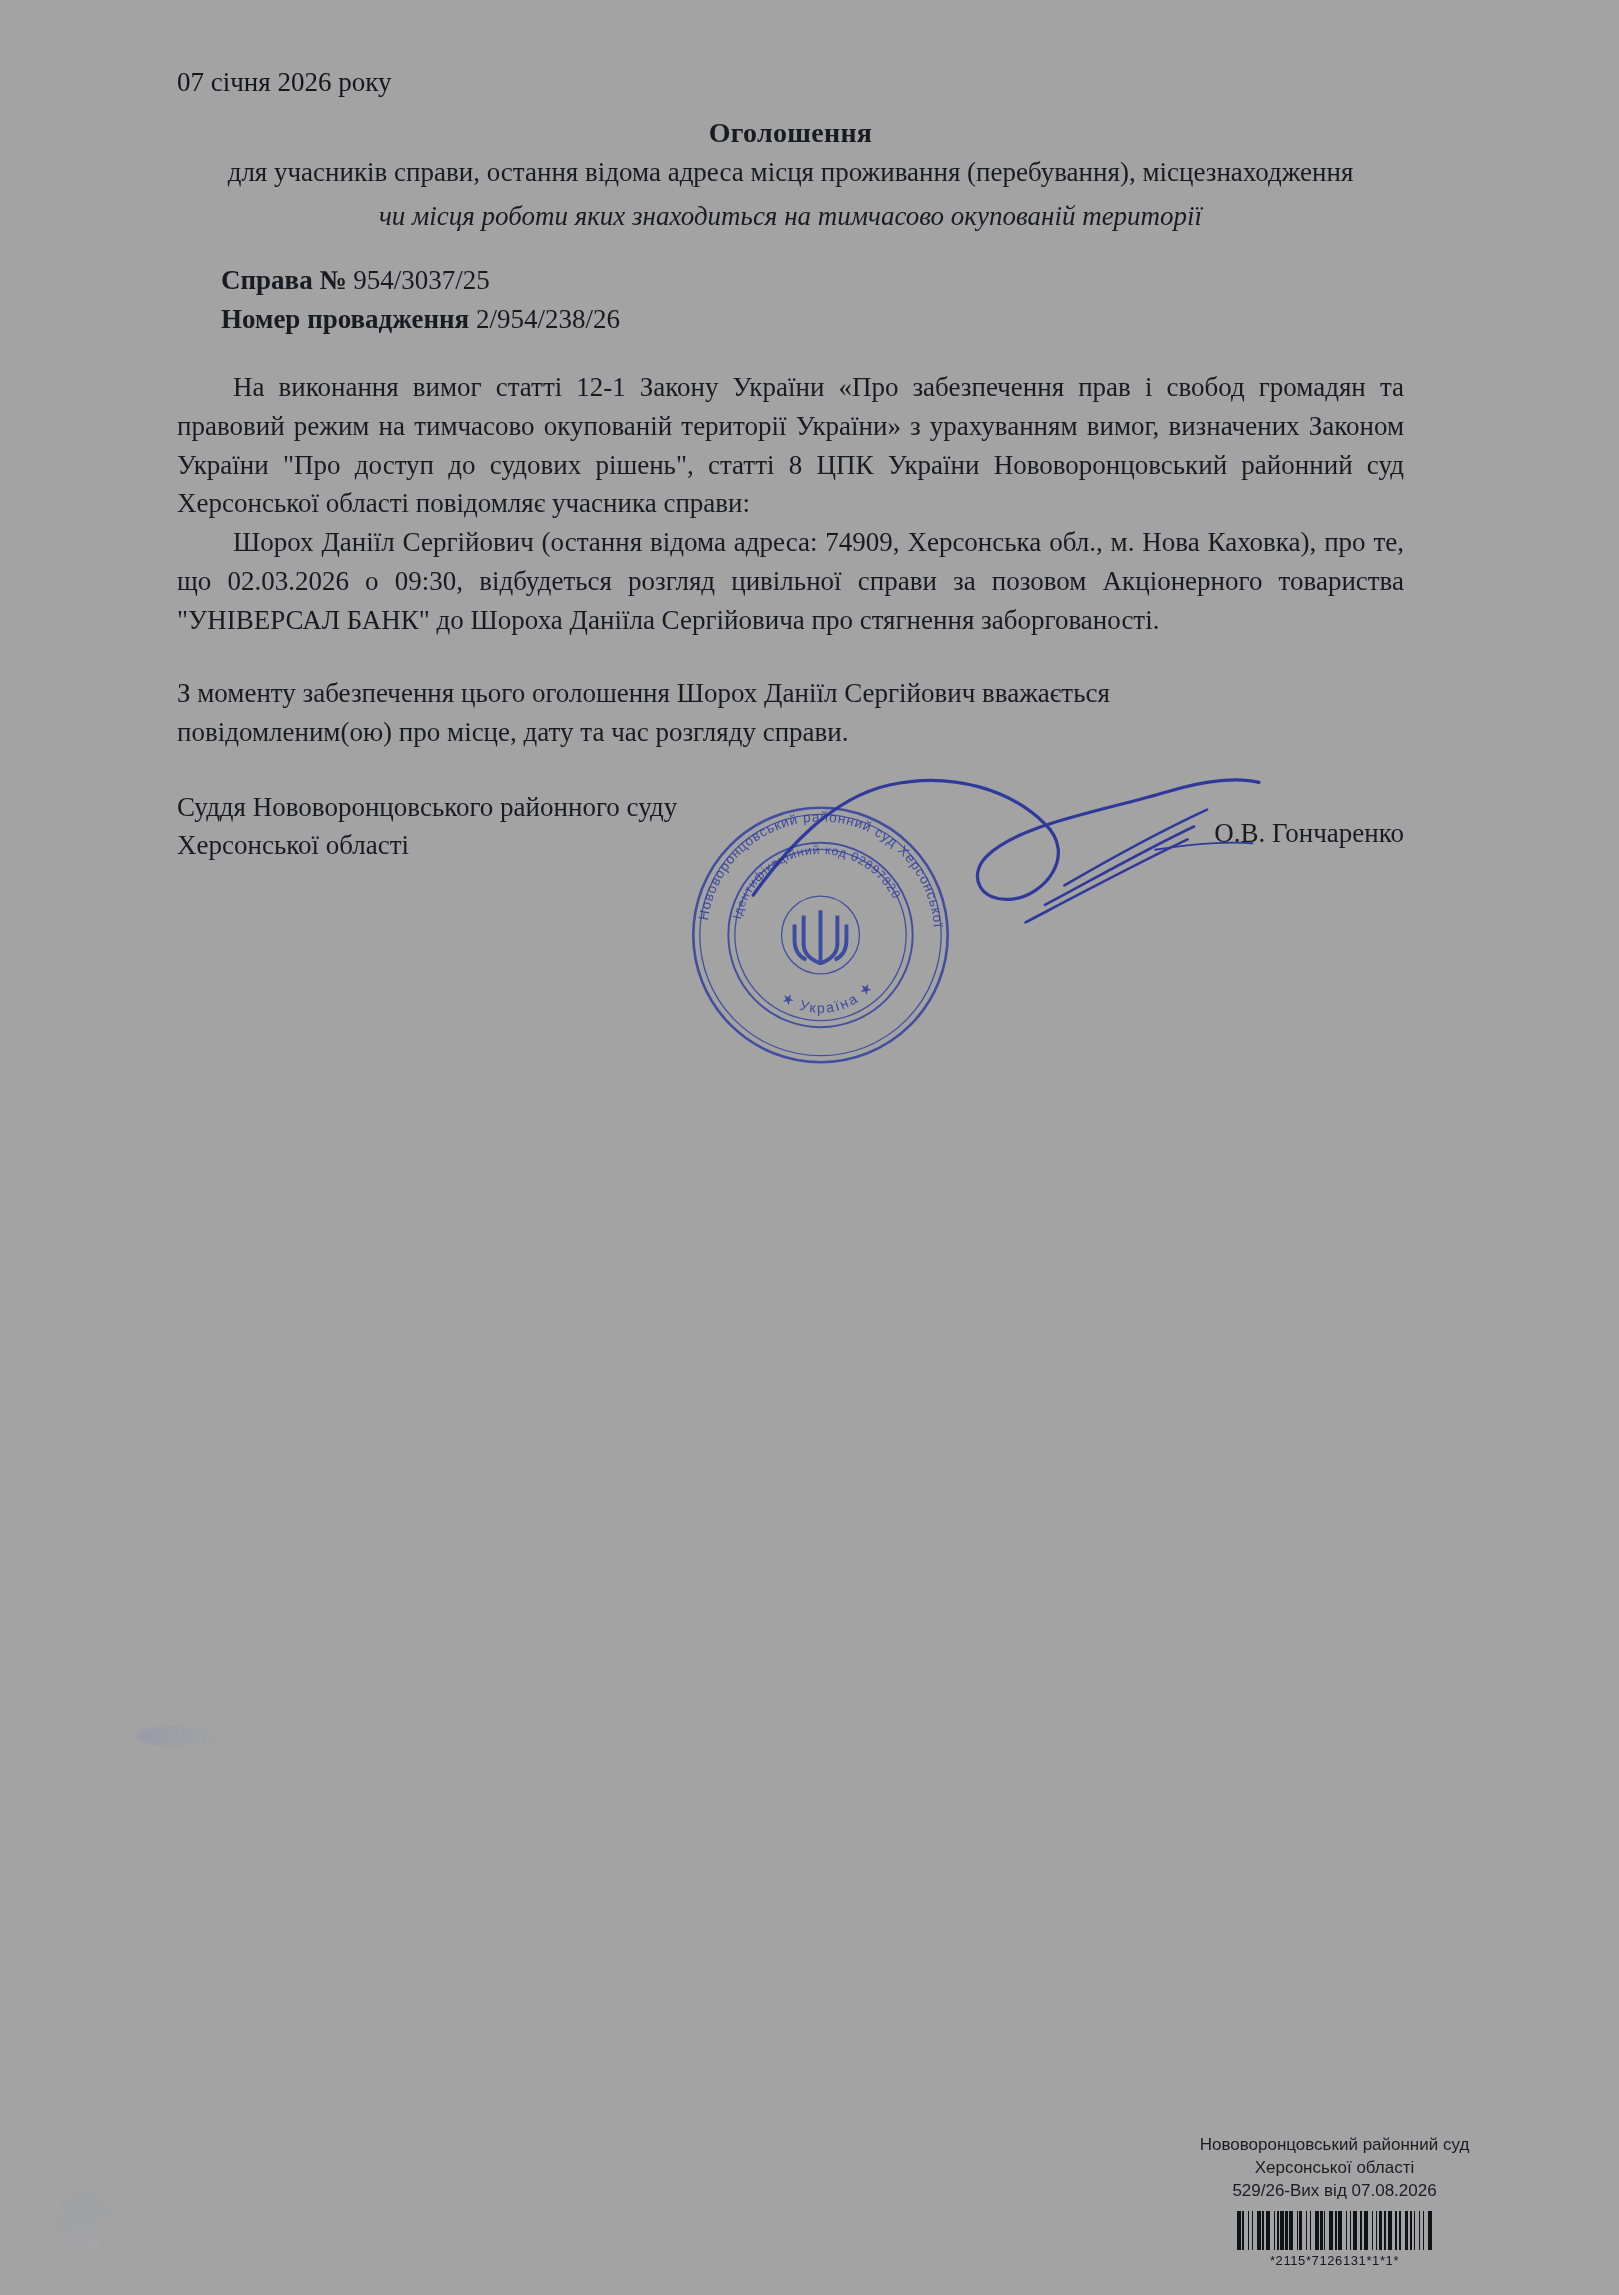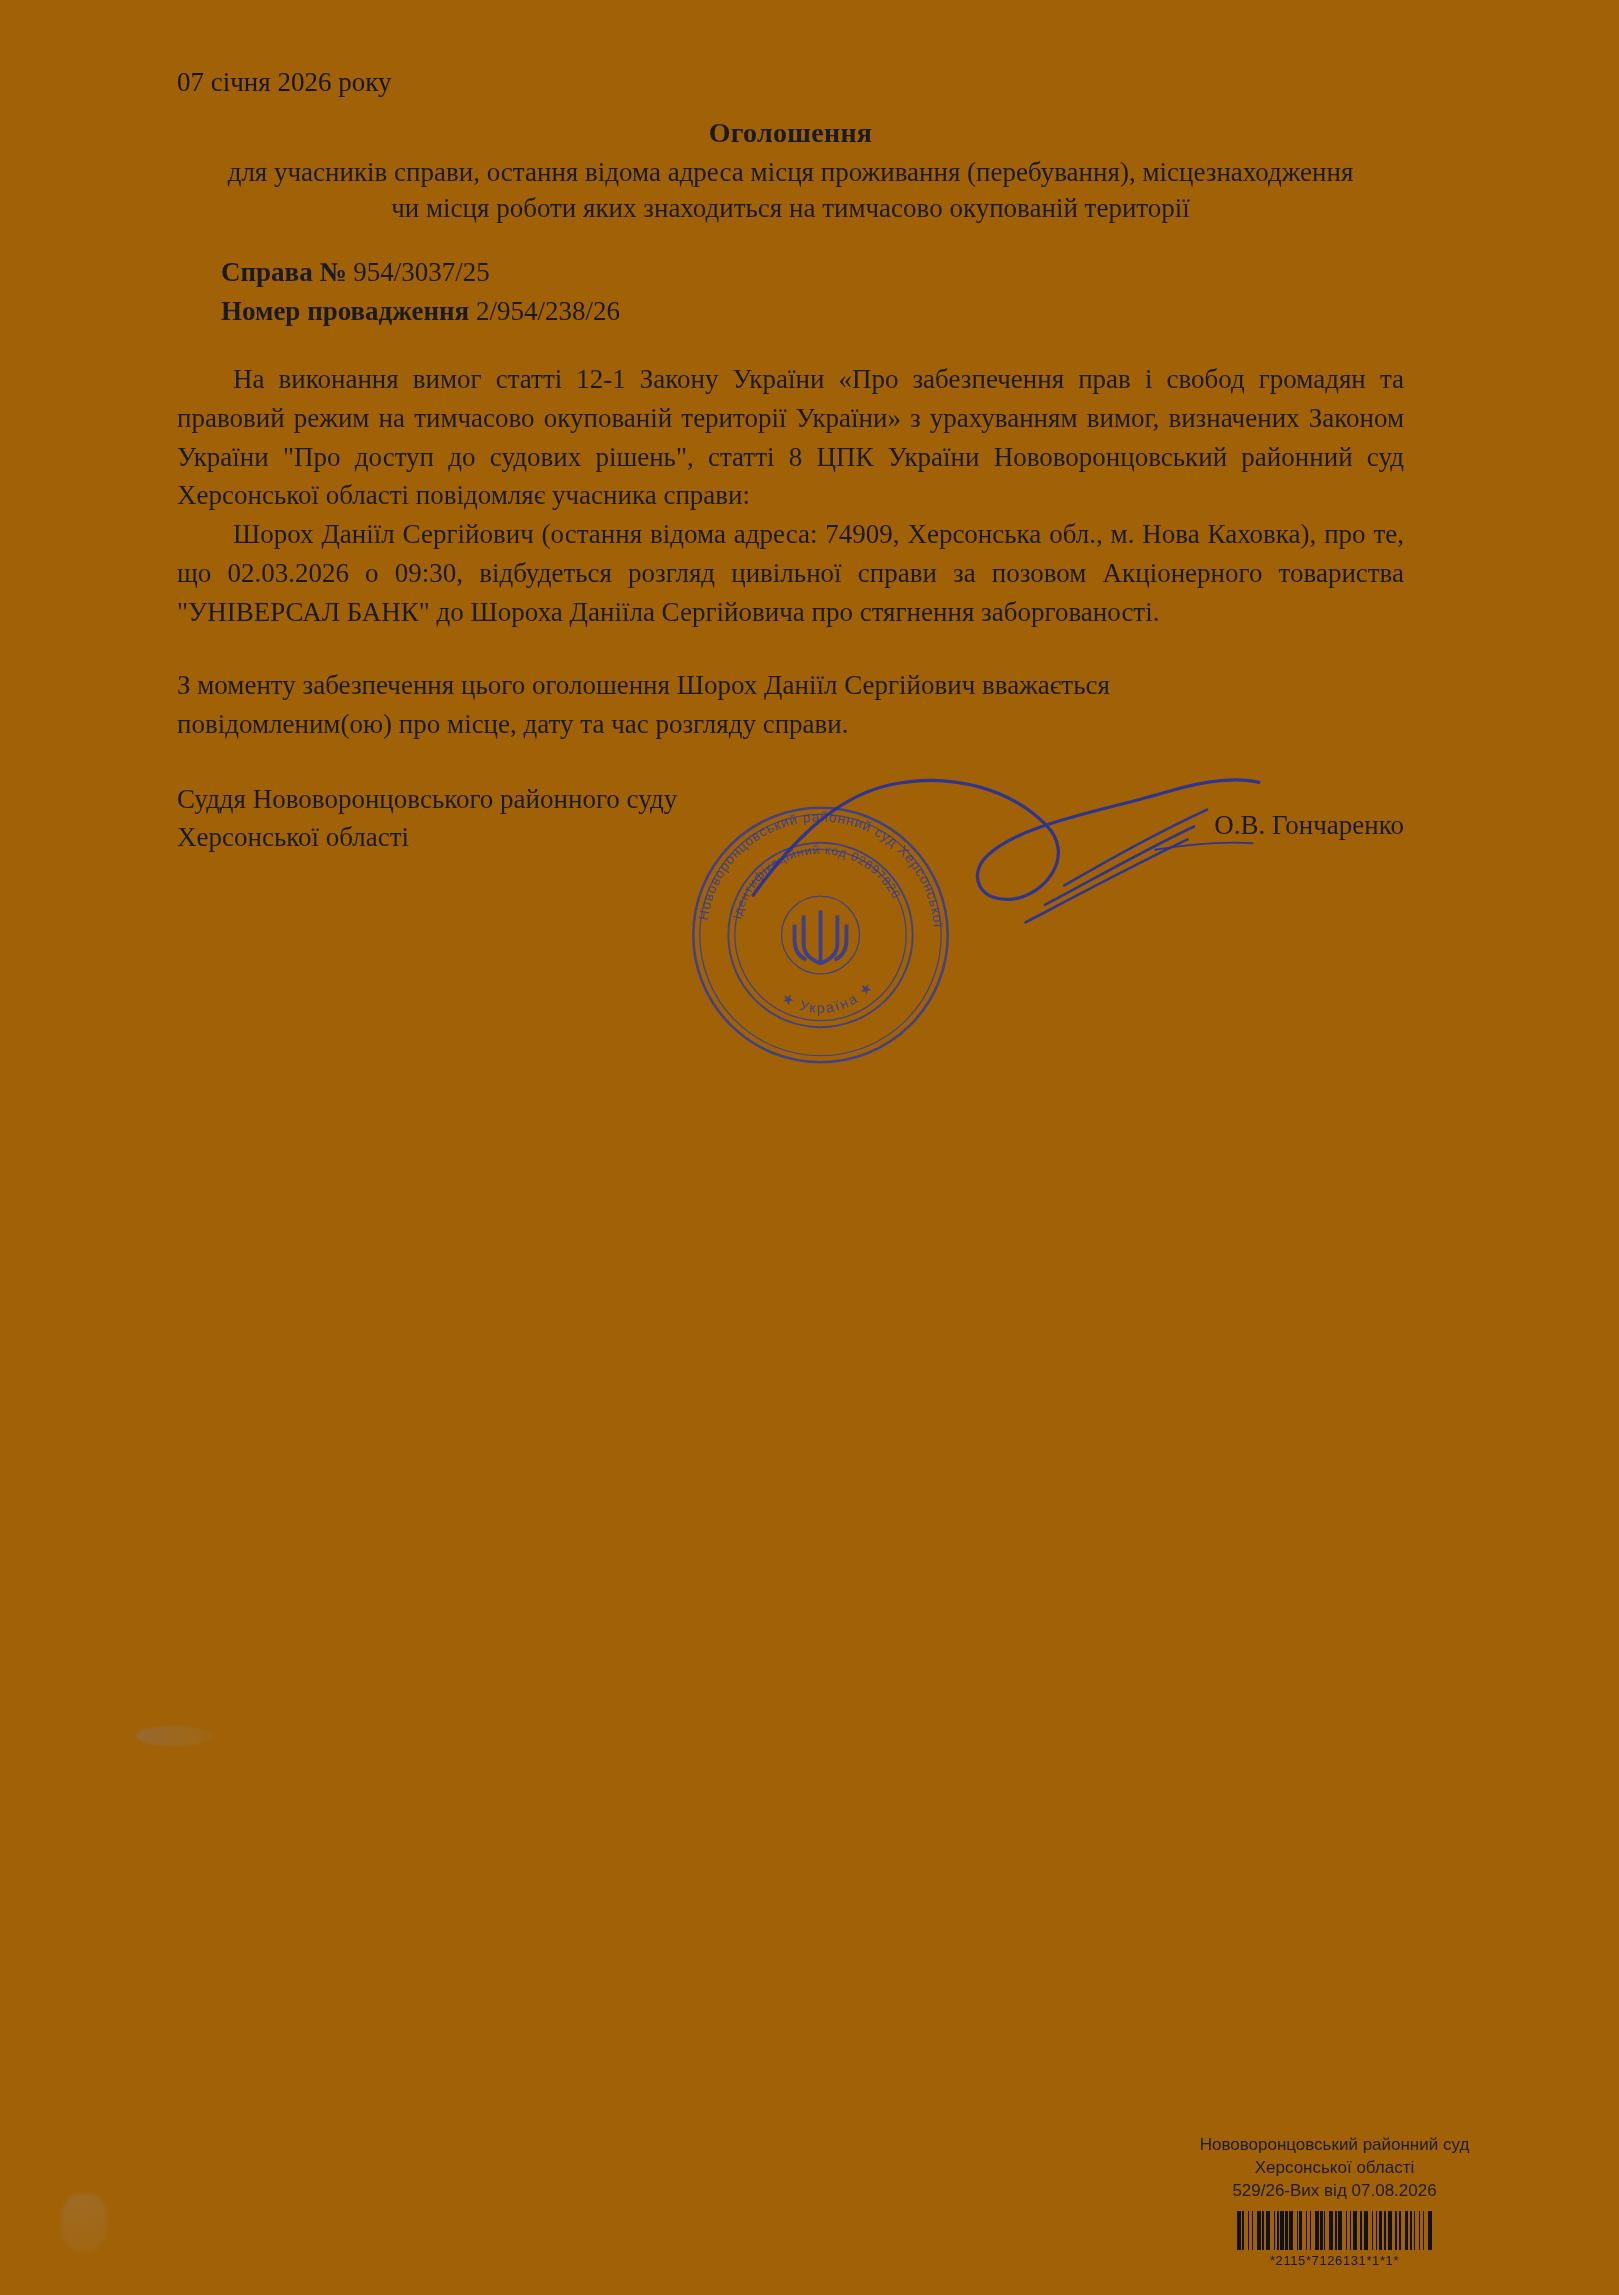--- a/index.html
+++ b/index.html
@@ -8,21 +8,21 @@
     background: #ffffff;
   }
   body {
     font-family: "Liberation Serif", serif;
     color: #1a1a22;
   }
   .page {
     position: relative;
     width: 1620px;
     height: 2295px;
-    background: #a16207;
+    background: #a3a3a3;
     overflow: hidden;
   }
   .content {
     position: absolute;
     left: 177px;
     top: 65px;
     width: 1227px;
   }
   .hdr-line {
     font-size: 27px;
@@ -161,21 +161,21 @@
 <body>
 
 <div class="page">
 
   <div class="content">
 
     <div class="hdr-line">07 січня 2026 року</div>
 
     <div class="title">Оголошення</div>
     <div class="subtitle">для учасників справи, остання відома адреса місця проживання (перебування), місцезнаходження</div>
-    <div class="subtitle" style="margin-top:0;">чи місця роботи яких знаходиться на тимчасово окупованій території</div>
+    <div class="subtitle" style="margin-top:8px;font-style:italic;">чи місця роботи яких знаходиться на тимчасово окупованій території</div>
 
     <div class="case-block">
       <div>
         <span class="lbl">Справа №</span>
         <span>954/3037/25</span>
       </div>
       <div>
         <span class="lbl">Номер провадження</span>
         <span>2/954/238/26</span>
       </div>

